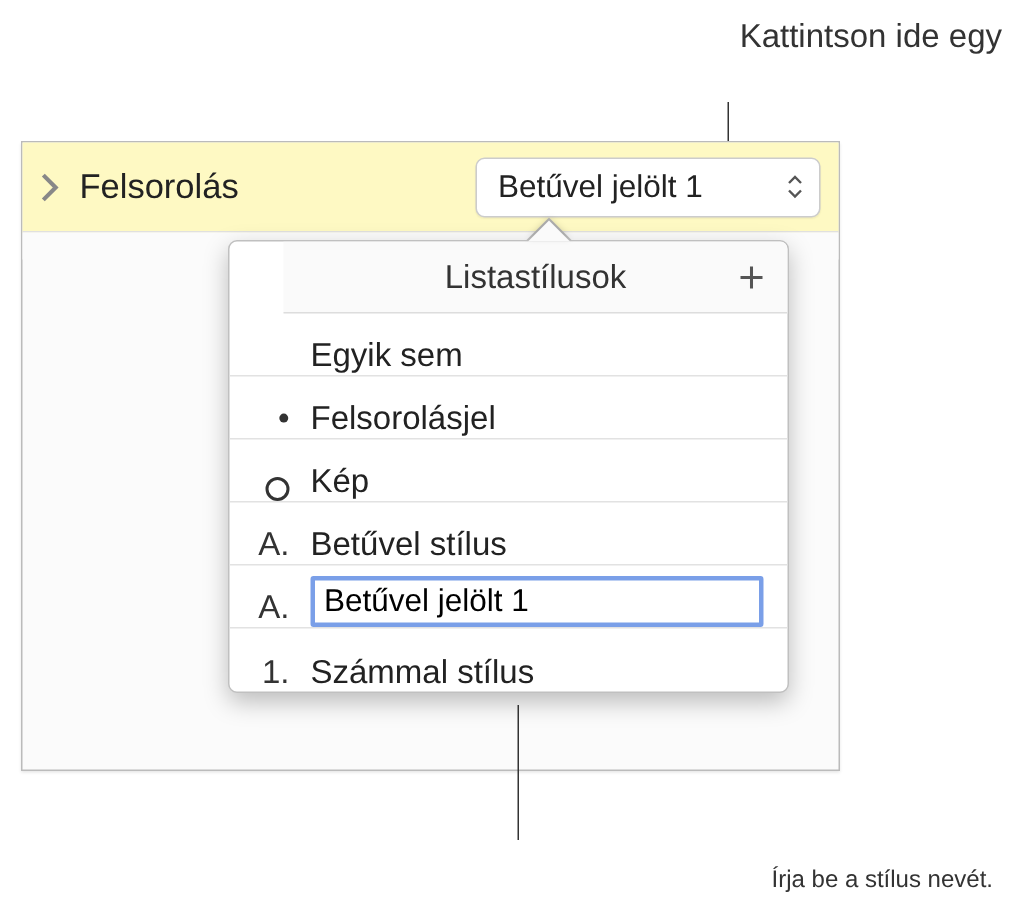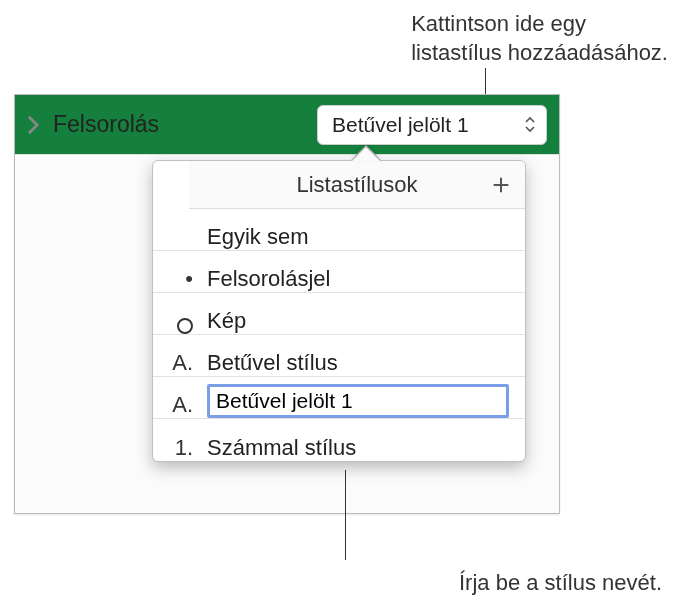--- a/index.html
+++ b/index.html
@@ -33,40 +33,40 @@
       left: 345px;
       top: 470px;
       width: 1px;
       height: 90px;
       background: #333;
     }
     .callout-bottom {
       position: absolute;
       bottom: 16px;
       right: 24px;
-      font-size: 22px;
+      font-size: 16px;
       color: #333;
     }
     .panel {
       position: absolute;
       left: 14px;
       top: 94px;
       width: 546px;
       height: 420px;
       border: 1px solid #bbb;
       background: #fbfbfb;
       box-shadow: 0 1px 2px rgba(0,0,0,.1);
     }
     .panel-header {
       display: flex;
       align-items: center;
       height: 60px;
       border-bottom: 1px solid #e0e0e0;
       padding: 0 12px 0 6px;
-      background: #15803d;
+      background: #fef9c3;
     }
     .chevron {
       width: 24px;
       height: 24px;
       color: #888;
       display: flex;
       align-items: center;
       justify-content: center;
       margin-right: 8px;
     }
@@ -196,21 +196,20 @@
     .panel-body-gap {
       height: 18px;
       background: #fbfbfb;
     }
   </style>
 </head>
 <body>
 
 <div class="callout-top">
   <div>Kattintson ide egy</div>
-  <div>listastílus hozzáadásához.</div>
 </div>
 <div class="callout-line-top"></div>
 
 <div class="panel">
   <div class="panel-header">
     <div class="chevron">
       <svg viewBox="0 0 10 16" fill="none">
           <path d="M2 2 L8 8 L2 14" stroke="#888" stroke-width="2"></path>
         </svg>
     </div>

